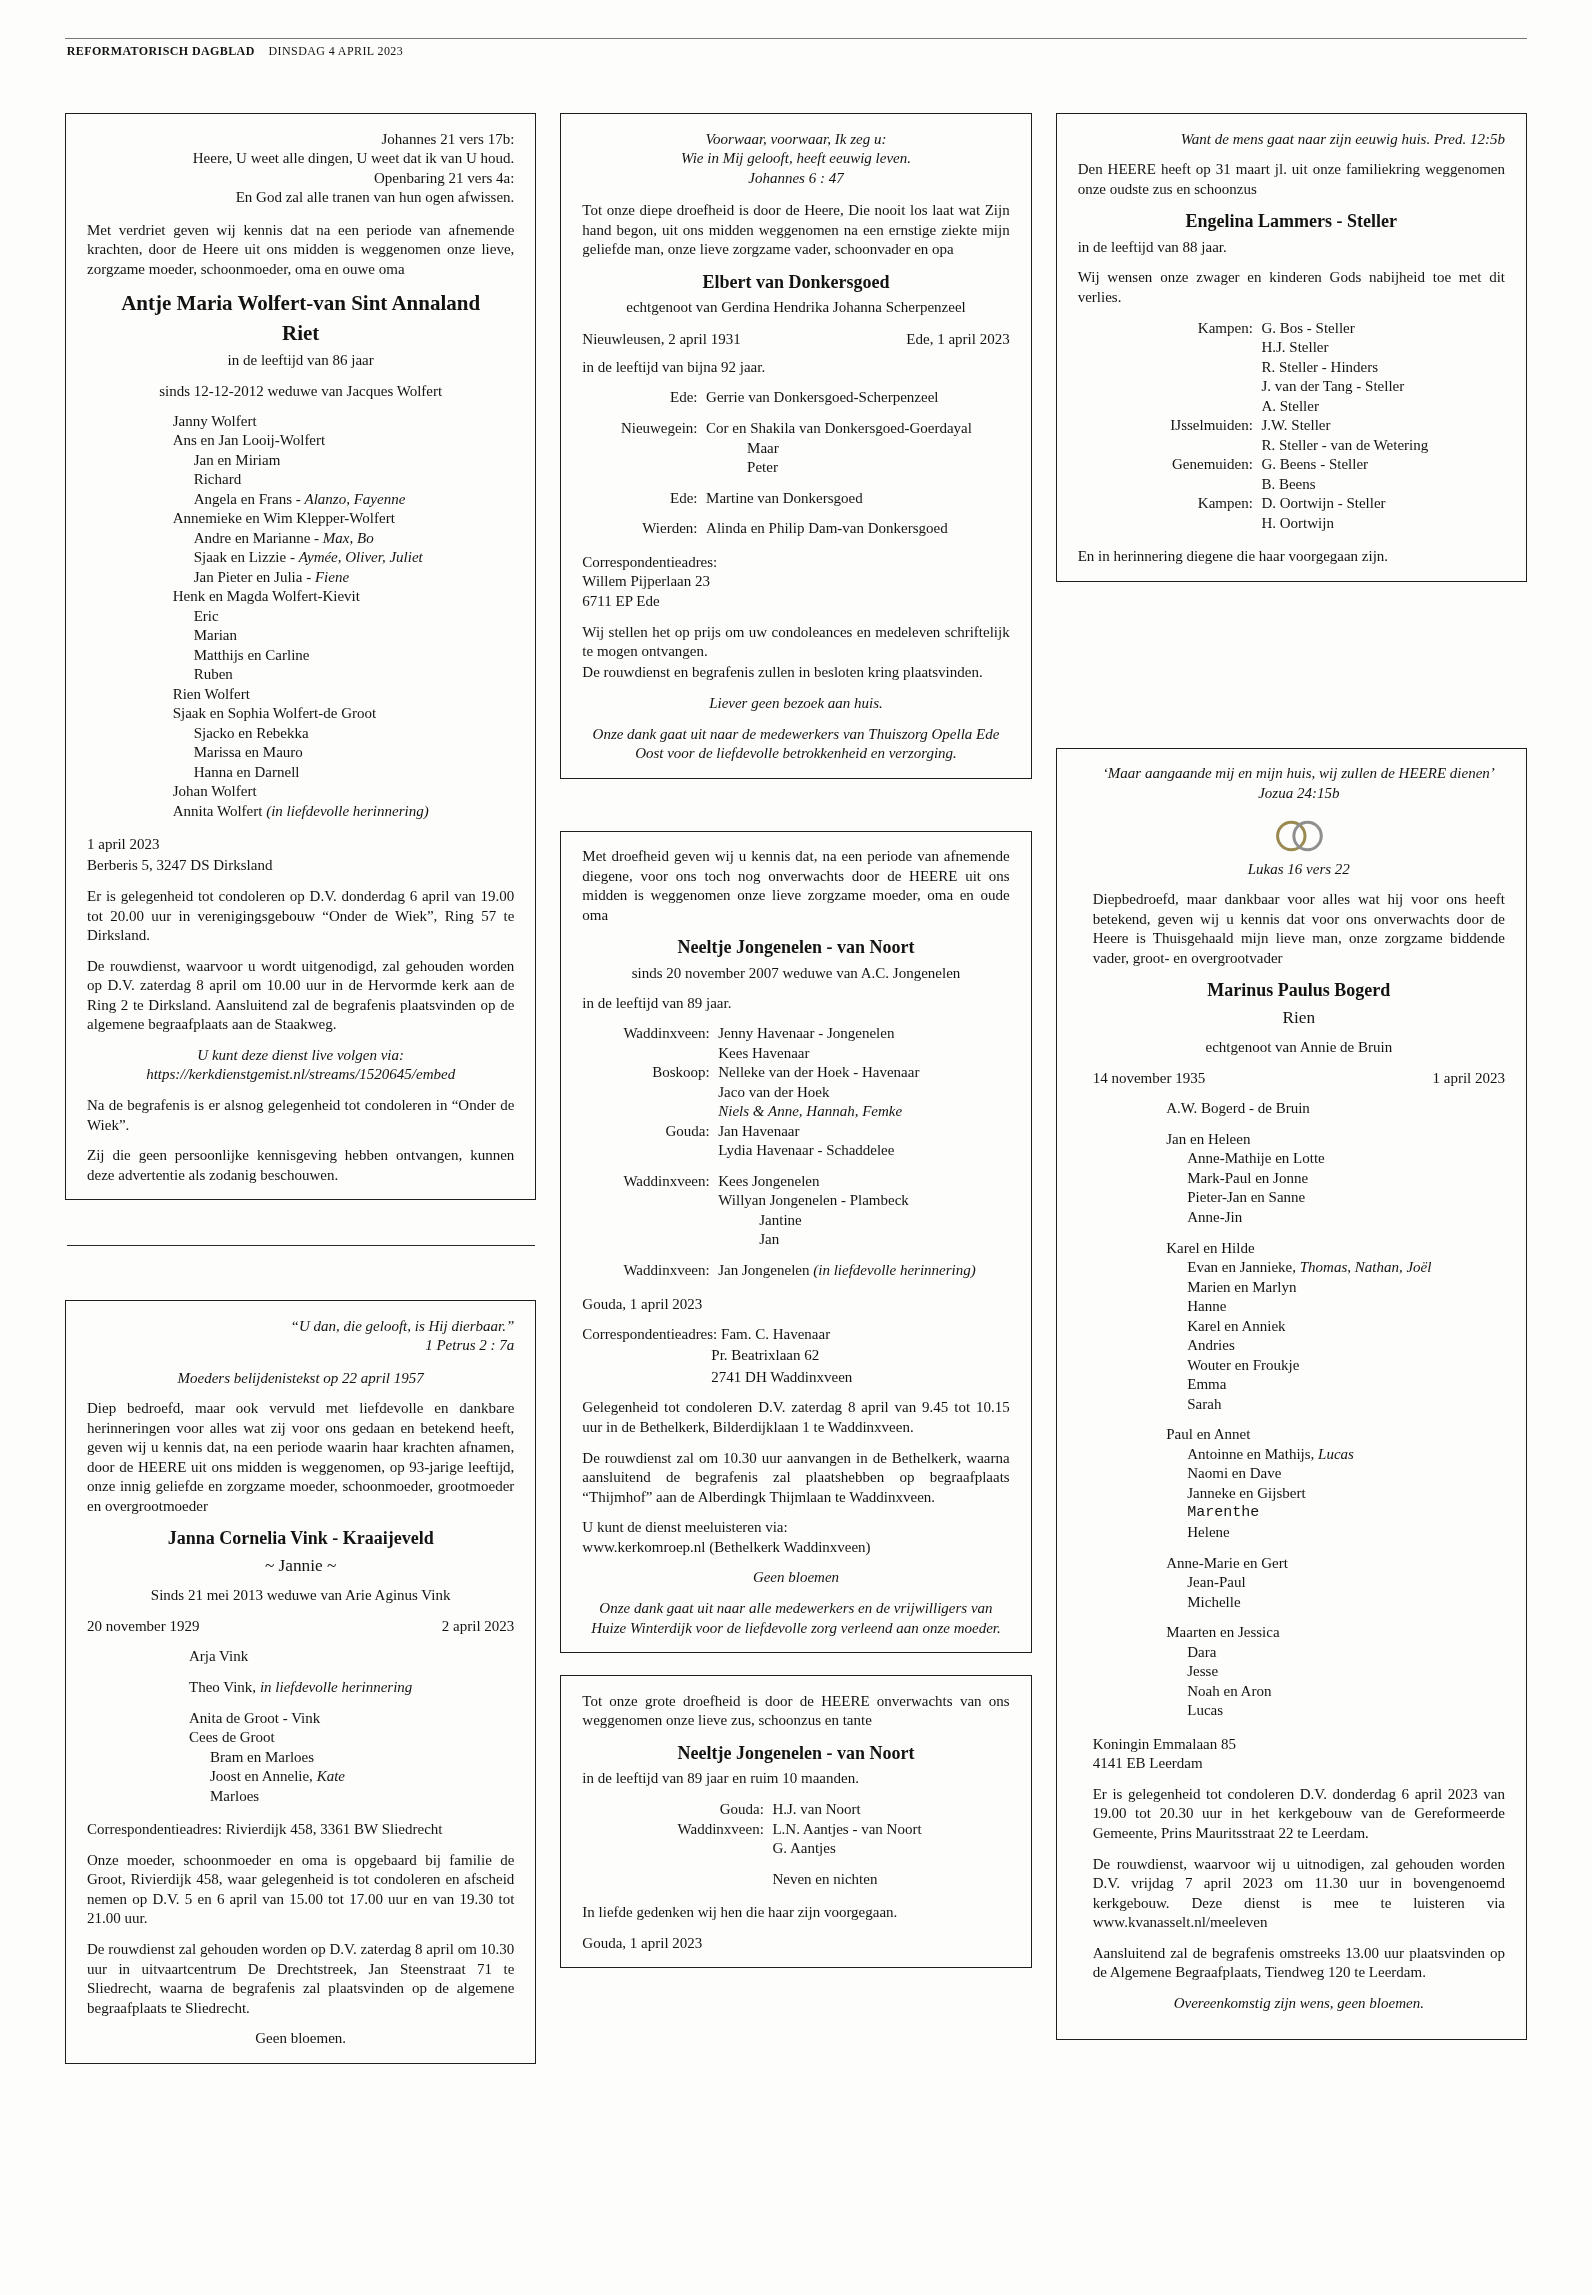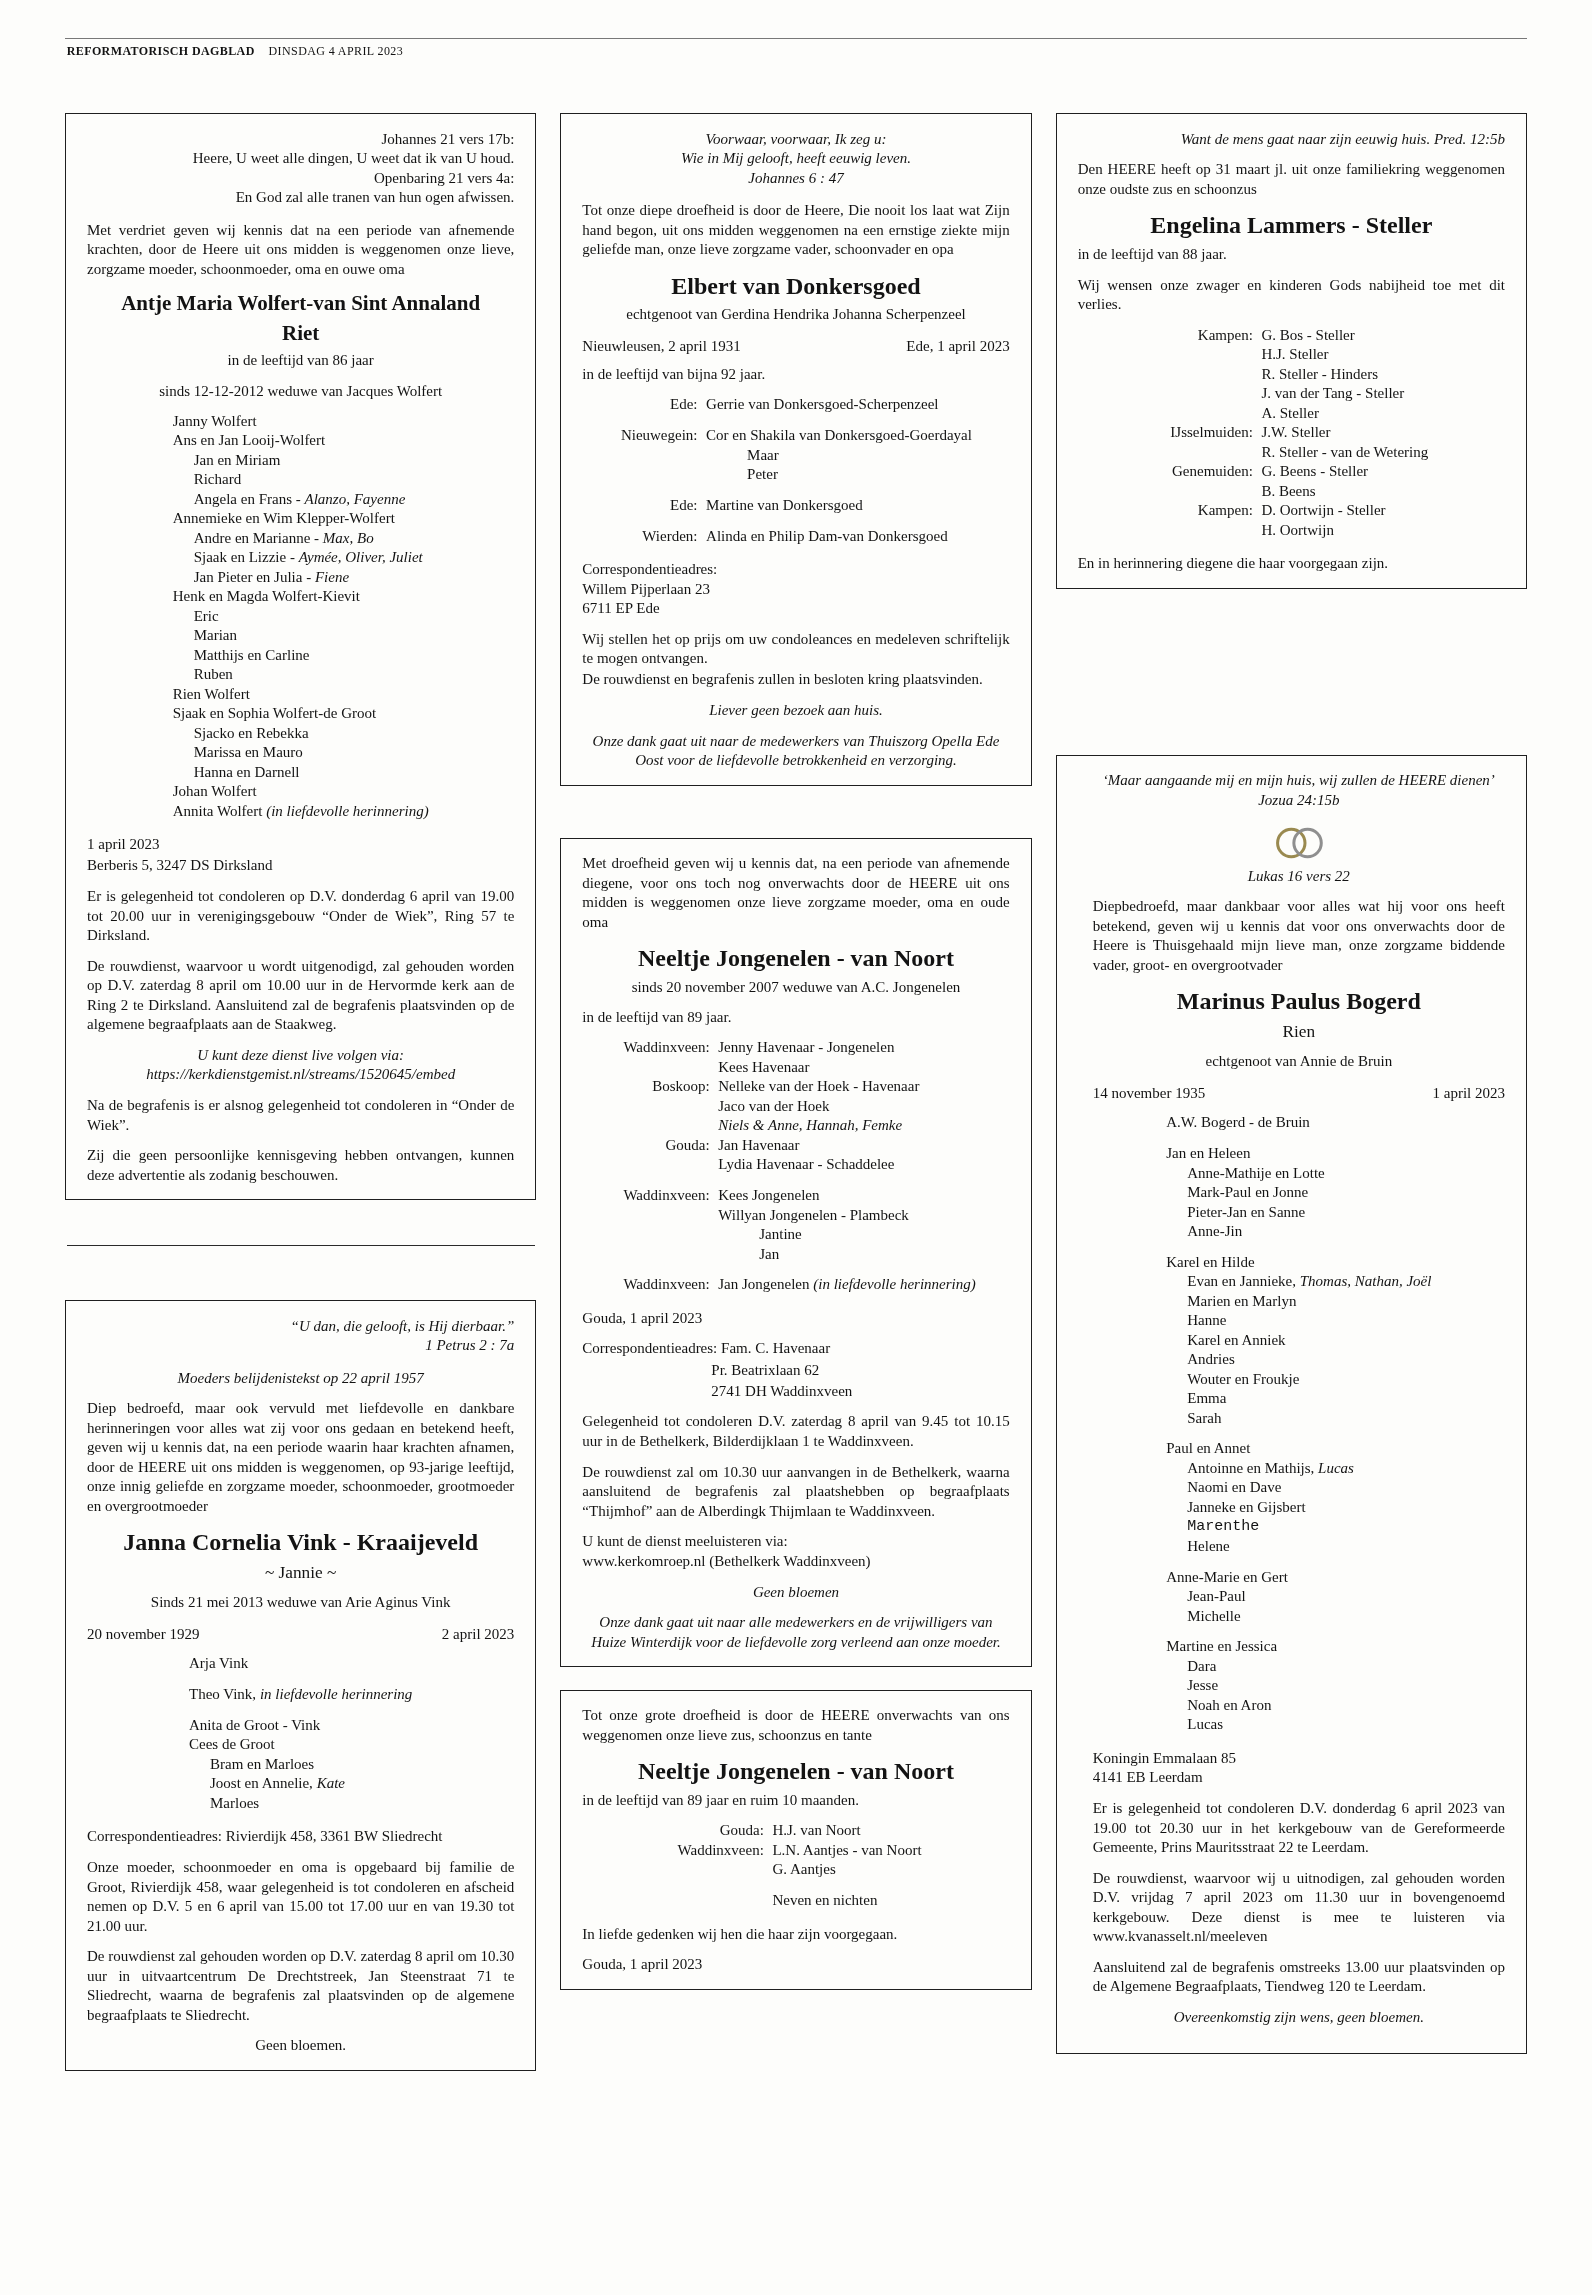--- a/index.html
+++ b/index.html
@@ -13,21 +13,21 @@
   .grid { display:grid; grid-template-columns:1fr 1fr 1fr; column-gap:24px; margin-top:54px; align-items:start; }
   .col { display:flex; flex-direction:column; }
   .box { border:1.3px solid #1f1f1f; padding:15.5px 21px 14px; font-size:15px; line-height:1.3; background:#fdfdfb; }
   .box p { margin:0 0 11.2px; }
   p.tight { margin:0 0 1.7px; }
   .just { text-align:justify; }
   .center { text-align:center; }
   .right { text-align:right; }
   .it { font-style:italic; }
   .quote { margin-bottom:13px; }
-  .name { font-weight:bold; font-size:24px; line-height:1.18; text-align:center; margin:12px 0 5.2px; }
+  .name { font-weight:bold; font-size:18px; line-height:1.18; text-align:center; margin:12px 0 5.2px; }
   .name.sm { font-size:21px; }
   .name.follow { margin-top:0; }
   .callname { text-align:center; font-size:17.3px; margin:0 0 8.6px; }
   .sub { text-align:center; margin:0 0 2.6px; }
   .sub.last { margin-bottom:10.4px; }
   .dates { display:flex; justify-content:space-between; margin:12px 0 8.6px; }
   .fam { width:fit-content; margin:10.4px auto 14px; }
   .famlab { width:fit-content; margin:10.4px auto 14px; }
   .famlab .l { display:inline-block; text-align:right; padding-right:8.6px; }
   .famlab.lw-100 .l { width:86px; }
@@ -283,21 +283,21 @@
               <div class="row" style="padding-left: 21px;"><span>Sarah</span><span class="it"></span></div>
               <div class="row gap"><span>Paul en Annet</span><span class="it"></span></div>
               <div class="row" style="padding-left: 21px;"><span>Antoinne en Mathijs, </span><span class="it">Lucas</span></div>
               <div class="row" style="padding-left: 21px;"><span>Naomi en Dave</span><span class="it"></span></div>
               <div class="row" style="padding-left: 21px;"><span>Janneke en Gijsbert</span><span class="it"></span></div>
               <div class="row" style="padding-left: 21px; font-family: Liberation Mono, monospace;"><span>Marenthe</span><span class="it"></span></div>
               <div class="row" style="padding-left: 21px;"><span>Helene</span><span class="it"></span></div>
               <div class="row gap"><span>Anne-Marie en Gert</span><span class="it"></span></div>
               <div class="row" style="padding-left: 21px;"><span>Jean-Paul</span><span class="it"></span></div>
               <div class="row" style="padding-left: 21px;"><span>Michelle</span><span class="it"></span></div>
-              <div class="row gap"><span>Martine en Jessica</span><span class="it"></span></div>
+              <div class="row gap"><span>Maarten en Jessica</span><span class="it"></span></div>
               <div class="row" style="padding-left: 21px;"><span>Dara</span><span class="it"></span></div>
               <div class="row" style="padding-left: 21px;"><span>Jesse</span><span class="it"></span></div>
               <div class="row" style="padding-left: 21px;"><span>Noah en Aron</span><span class="it"></span></div>
               <div class="row" style="padding-left: 21px;"><span>Lucas</span><span class="it"></span></div>
             </div>
           <div class="lines blk">
               <div class="line">Koningin Emmalaan 85</div>
               <div class="line">4141 EB Leerdam</div>
             </div>
           <p class="just">Er is gelegenheid tot condoleren D.V. donderdag 6 april 2023 van 19.00 tot 20.30 uur in het kerkgebouw van de Gereformeerde Gemeente, Prins Mauritsstraat 22 te Leerdam.</p>

